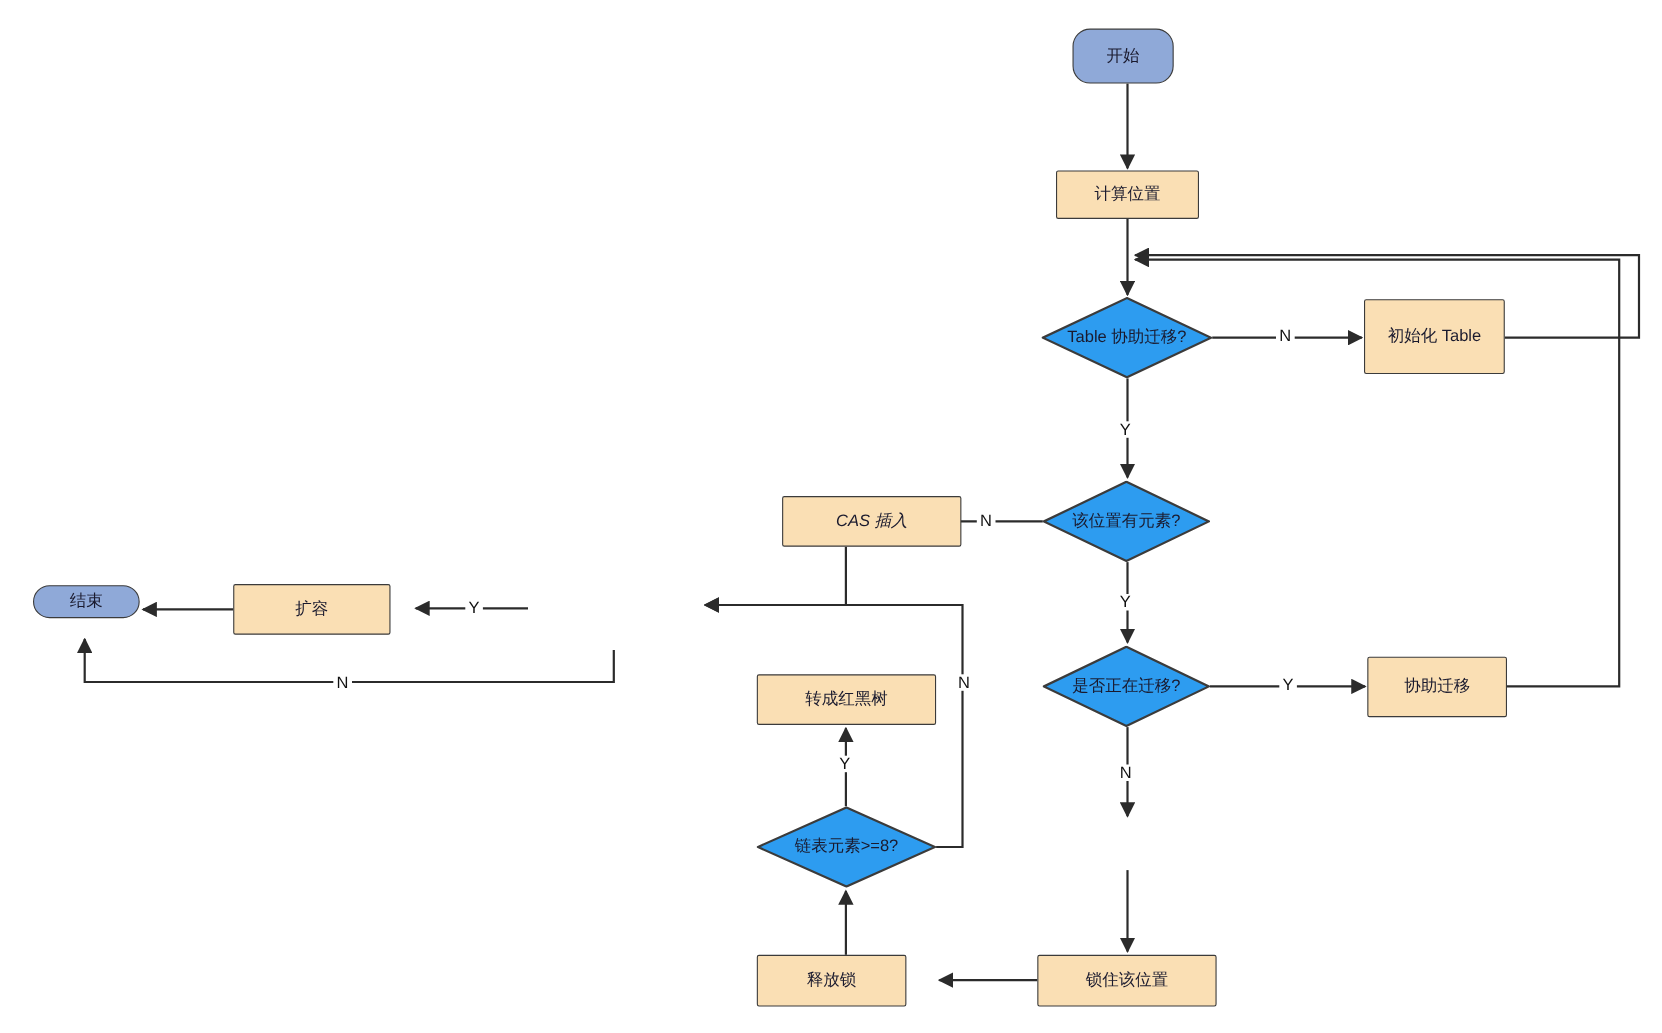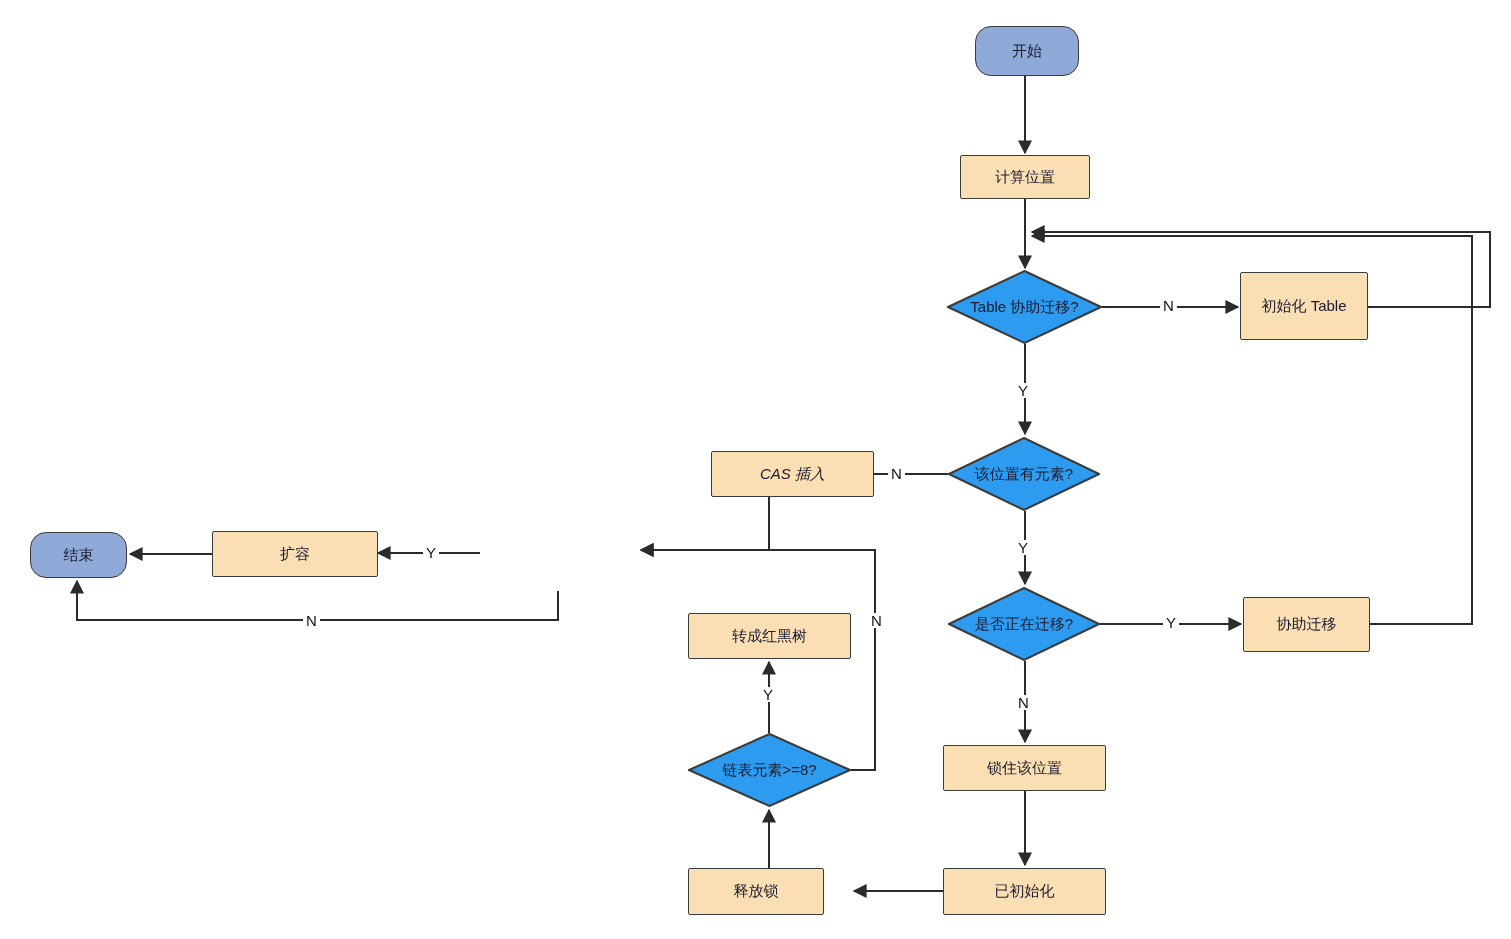--- a/index.html
+++ b/index.html
@@ -119,21 +119,21 @@
       <path d="M 769 497 L 769 550 L 641 550"></path>
 
       <path d="M 480 553 L 378 553"></path>
 
       <path d="M 212 554 L 130 554"></path>
 
       <path d="M 558 591 L 558 620 L 77 620 L 77 581"></path>
     </g>
   </svg>
 
-  <div class="node node-terminator" style="left:975px; top:26px; width:104px; height:50px;">
+  <div class="node node-terminator" style="left:975px; top:26px; width:92px; height:50px;">
     <span>开始</span>
   </div>
 
   <div class="node node-process" style="left:960px; top:155px; width:130px; height:44px;">
     <span>计算位置</span>
   </div>
 
   <div class="node node-decision" style="left:947px; top:270px; width:155px; height:74px;">
     <svg class="dia-shape" viewBox="0 0 155 74" preserveAspectRatio="none">
       <polygon points="77.5,1 154,37 77.5,73 1,37" fill="#2d9cf0" stroke="#3b3b3b" stroke-width="2"></polygon>
@@ -160,49 +160,46 @@
     <svg class="dia-shape" viewBox="0 0 152 74" preserveAspectRatio="none">
       <polygon points="76,1 151,37 76,73 1,37" fill="#2d9cf0" stroke="#3b3b3b" stroke-width="2"></polygon>
     </svg>
     <span class="dia-label">是否正在迁移?</span>
   </div>
 
   <div class="node node-process" style="left:1243px; top:597px; width:127px; height:55px;">
     <span>协助迁移</span>
   </div>
 
-  <div class="node node-process" style="left:943px; top:745px; width:163px; height:46px;">
+
+  <div class="node node-process" style="left:943px; top:868px; width:163px; height:47px;">
     <span>锁住该位置</span>
-  </div>
-
-  <div class="node node-process" style="left:943px; top:868px; width:163px; height:47px;">
-    <span>已初始化</span>
   </div>
 
   <div class="node node-process" style="left:688px; top:868px; width:136px; height:47px;">
     <span>释放锁</span>
   </div>
 
   <div class="node node-decision" style="left:688px; top:733px; width:163px; height:74px;">
     <svg class="dia-shape" viewBox="0 0 163 74" preserveAspectRatio="none">
       <polygon points="81.5,1 162,37 81.5,73 1,37" fill="#2d9cf0" stroke="#3b3b3b" stroke-width="2"></polygon>
     </svg>
     <span class="dia-label">链表元素&gt;=8?</span>
   </div>
 
   <div class="node node-process" style="left:688px; top:613px; width:163px; height:46px;">
     <span>转成红黑树</span>
   </div>
 
 
-  <div class="node node-process" style="left:212px; top:531px; width:166px; height:46px;">
+  <div class="node node-process" style="left:212px; top:531px; width:143px; height:46px;">
     <span>扩容</span>
   </div>
 
-  <div class="node node-terminator" style="left:30px; top:532px; width:97px; height:46px;justify-content:center;">
+  <div class="node node-terminator" style="left:30px; top:532px; width:97px; height:30px;justify-content:center;">
     <span>结束</span>
   </div>
 
   <span class="edge-label" style="left:1160px; top:298px;">N</span>
   <span class="edge-label" style="left:1015px; top:383px;">Y</span>
   <span class="edge-label" style="left:888px; top:466px;">N</span>
   <span class="edge-label" style="left:1015px; top:540px;">Y</span>
   <span class="edge-label" style="left:1163px; top:615px;">Y</span>
   <span class="edge-label" style="left:1015px; top:695px;">N</span>
   <span class="edge-label" style="left:760px; top:687px;">Y</span>

